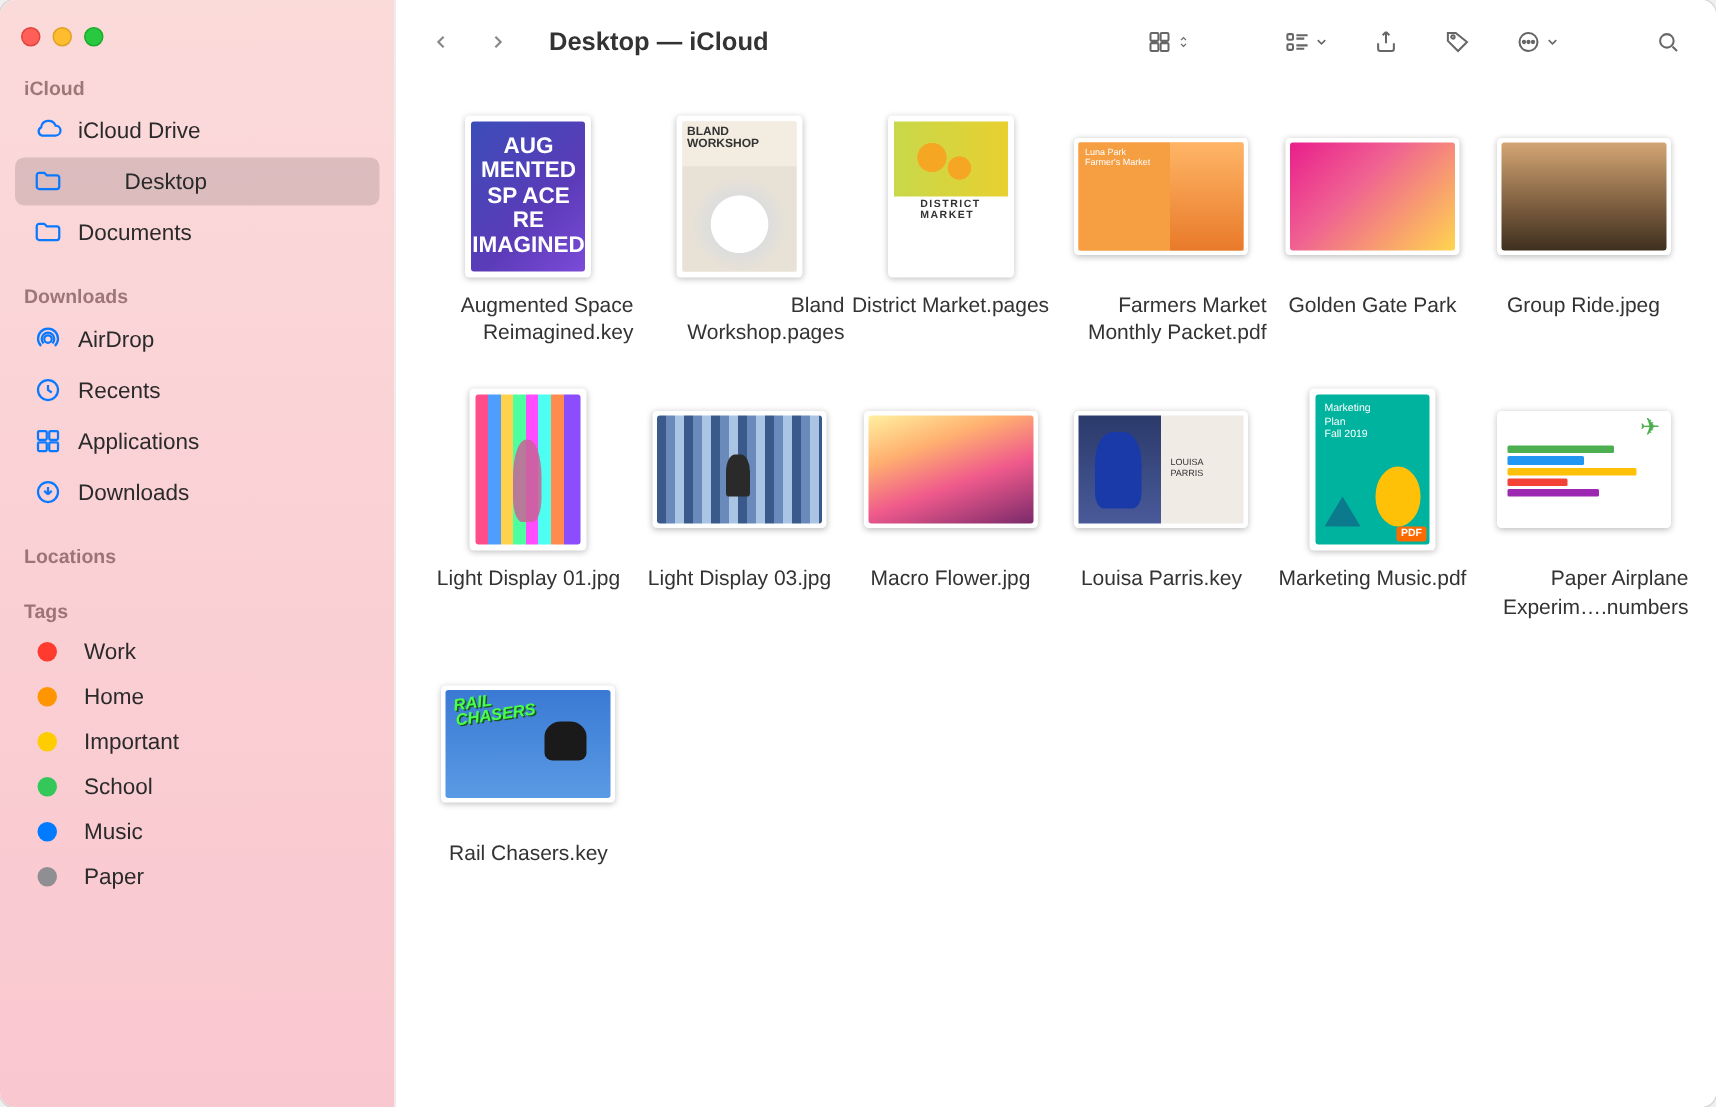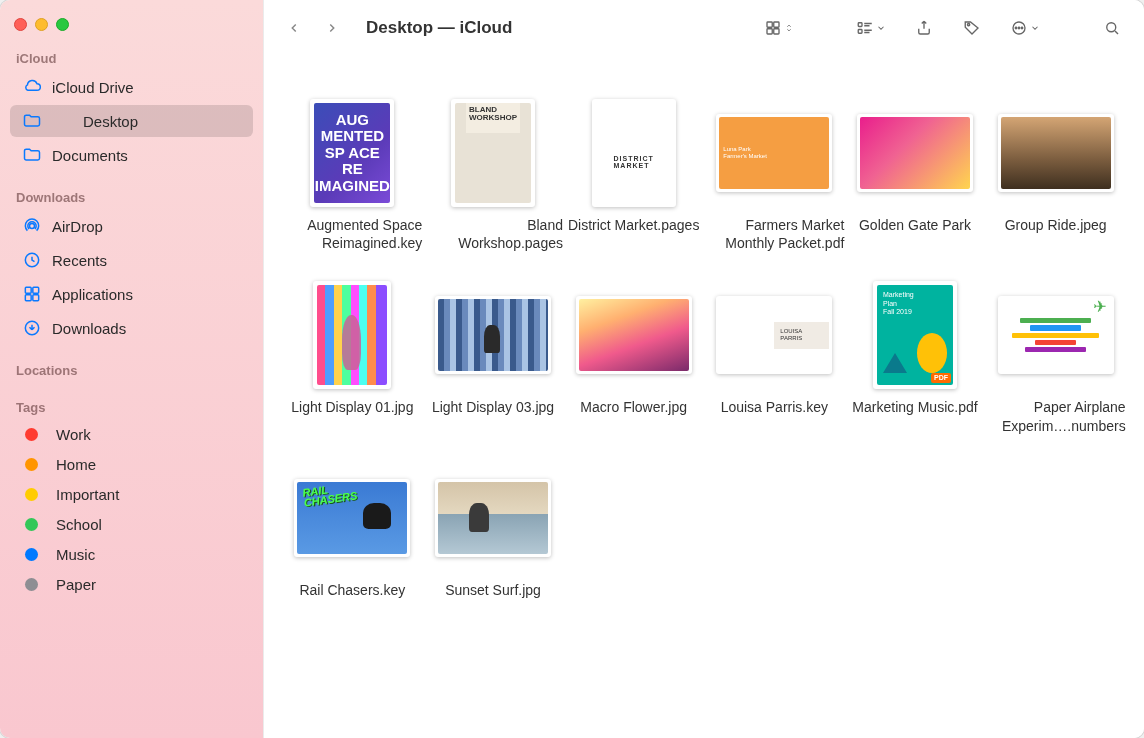--- a/index.html
+++ b/index.html
@@ -70,21 +70,20 @@
   width: 13px; height: 13px; border-radius: 50%;
   margin-left: 3px;
   flex-shrink: 0;
 }
 .main-area {
   flex: 1;
   display: flex;
   flex-direction: column;
   background: #fff;
   border-left: 1px solid rgba(0,0,0,0.08);
-  gap: 22px;
 }
 .toolbar {
   height: 56px;
   display: flex;
   align-items: center;
   padding: 0 16px;
   gap: 10px;
 }
 .nav-arrow {
   width: 28px; height: 28px;
@@ -145,21 +144,21 @@
   color: #333;
   text-align: right;
   line-height: 1.3;
   max-width: 140px;
   word-wrap: break-word;
 }
 
 .t-doc { width: 84px; height: 108px; padding: 4px; }
 .t-land { width: 116px; height: 78px; padding: 3px; }
 .t-port { width: 78px; height: 108px; padding: 4px; }
-.art { width: 100%; height: 100%; border-radius: 2px; align-items: center; }
+.art { width: 100%; height: 100%; border-radius: 2px; }
 .art-1 { background: linear-gradient(135deg,#3b4db8 0%,#5b3bb8 60%,#7b4bd8 100%); display:flex;align-items:center;justify-content:center;color:#fff;font-size:15px;font-weight:700;text-align:center;line-height:1.1;}
 .art-2 { background: #e8e2d6; display:flex;flex-direction:column; }
 .art-2-top{height:30%;background:#f3ede1;color:#333;font-size:8px;font-weight:800;padding:3px;line-height:1;}
 .art-2-bot{flex:1;background:radial-gradient(circle at 50% 55%,#fff 0%,#fff 35%,#ddd 36%,#e8e2d6 60%);}
 .art-3 { background: #fff; display:flex;flex-direction:column;}
 .art-3-top{height:50%;background:linear-gradient(90deg,#c8d84a,#e8d030);position:relative;}
 .art-3-top::before{content:"";position:absolute;inset:20% 10% 10% 10%;background:radial-gradient(circle at 30% 40%,#f5a623 0 20%,transparent 21%),radial-gradient(circle at 60% 60%,#f5a623 0 18%,transparent 19%);}
 .art-3-band{height:18%;background:#fff;color:#333;font-size:7px;font-weight:700;display:flex;align-items:center;justify-content:center;letter-spacing:1px;}
 .art-4 { background: #f59e42; display:flex;}
 .art-4-l{width:55%;background:#f59e42;color:#fff;font-size:6px;padding:4px;line-height:1.1;}
@@ -502,24 +501,16 @@
           <div class="file-item">
             <div class="thumb-wrap">
               <div class="thumb t-land">
                 <div class="art art-14">
                   <div class="art-14-txt">RAIL<br>CHASERS</div>
                 </div>
               </div>
             </div>
             <div class="file-label">Rail Chasers.key</div>
           </div>
-          <div class="file-item">
-            <div class="thumb-wrap">
-              <div class="thumb t-land">
-                <div class="art art-15"></div>
-              </div>
-            </div>
-            <div class="file-label">Sunset Surf.jpg</div>
-          </div>
         </div>
     </div>
   </div>
 </div>
 
 </body></html>

